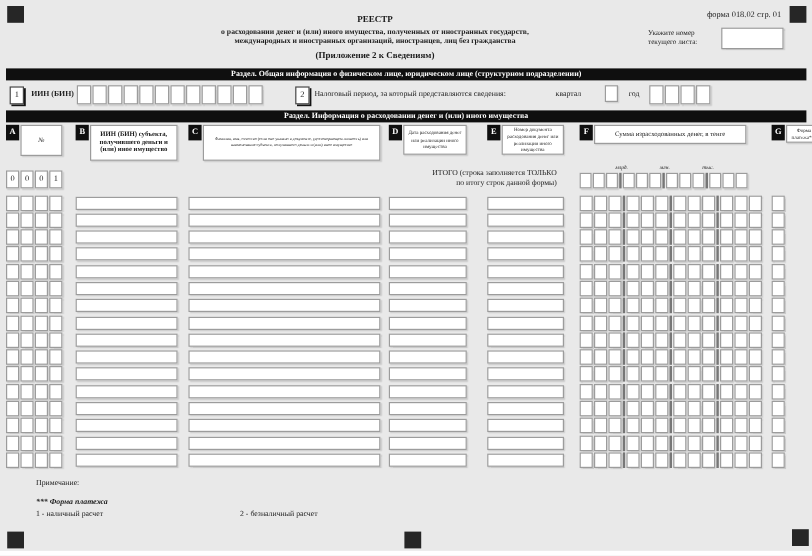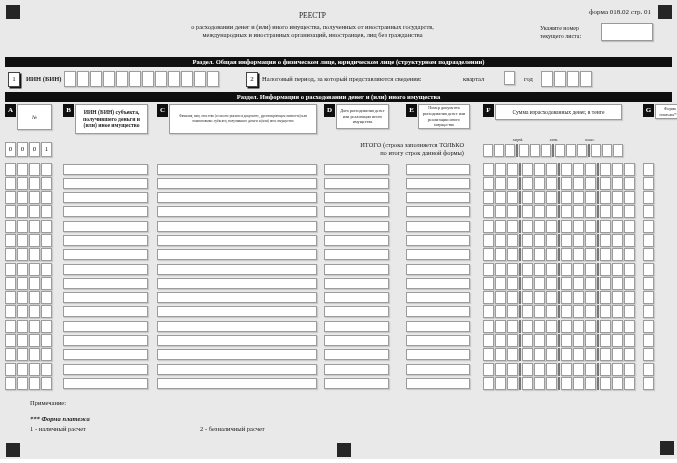--- a/index.html
+++ b/index.html
@@ -7,21 +7,21 @@
         font-family:"Liberation Serif","DejaVu Serif",serif;color:#1c1c1c;}
   .bottom-strip{position:absolute;left:0;right:0;bottom:0;height:4px;background:#ffffff;}
 
   
   .mark{position:absolute;width:14px;height:14px;background:#262626;}
   .mark-tl{left:6px;top:5px}.mark-tr{left:658px;top:5px}
   .mark-bl{left:6px;top:443px}.mark-bc{left:337px;top:443px}.mark-br{left:660px;top:441px}
 
   
   .form-code{position:absolute;top:8px;right:26px;font-size:7px;}
-  .titles{position:absolute;top:11px;left:85px;width:455px;text-align:center;font-weight:normal;}
+  .titles{position:absolute;top:11px;left:85px;width:455px;text-align:center;font-weight:bold;}
   .t-main{font-size:7.5px;margin-bottom:3px;}
   .t-sub{font-size:6.4px;line-height:1.3;}
   .t-app{font-size:7.5px;margin-top:1px;}
   .sheet-label{position:absolute;top:24px;left:540px;font-size:6px;line-height:1.35;}
   .sheet-box{position:absolute;top:23px;left:601px;width:50px;height:16px;background:#fff;
              border:1px solid #999;box-shadow:1px 1px 1px rgba(0,0,0,.18);font-size:7px;text-align:center;line-height:16px;}
 
   
   .bar{position:absolute;left:5px;width:667px;height:10px;background:#0f0f0f;color:#fff;
        font-size:6.6px;font-weight:bold;text-align:center;line-height:10px;}
@@ -111,20 +111,21 @@
   <div class="mark mark-tr"></div>
   <div class="mark mark-bl"></div>
   <div class="mark mark-bc"></div>
   <div class="mark mark-br"></div>
 
   <div class="form-code">форма 018.02 стр. 01</div>
   <div class="titles">
     <div class="t-main">РЕЕСТР</div>
     <div class="t-sub">о расходовании денег и (или) иного имущества, полученных от иностранных государств,</div>
     <div class="t-sub">международных и иностранных организаций, иностранцев, лиц без гражданства</div>
+    <div class="t-app">(Приложение 2 к Сведениям)</div>
   </div>
   <div class="sheet-label">
     <div>Укажите номер</div>
     <div>текущего листа:</div>
   </div>
   <div class="sheet-box"></div>
 
   <div class="bar bar1">Раздел. Общая информация о физическом лице, юридическом лице (структурном подразделении)</div>
 
   <div class="chipnum g1-chip">1</div>

